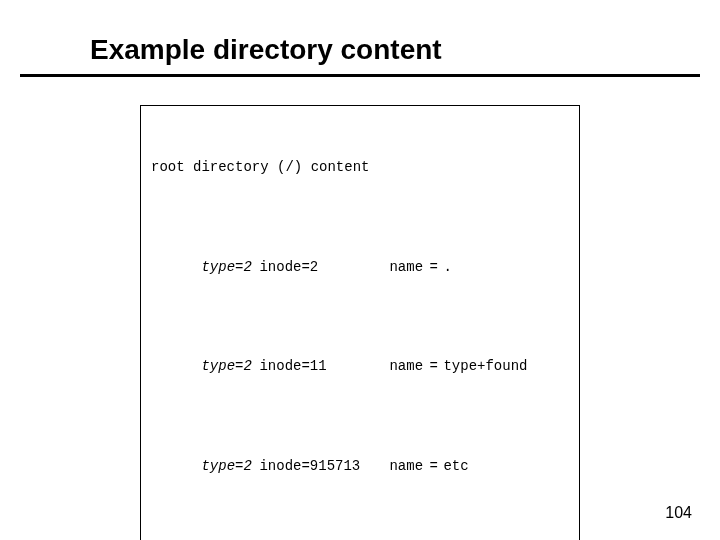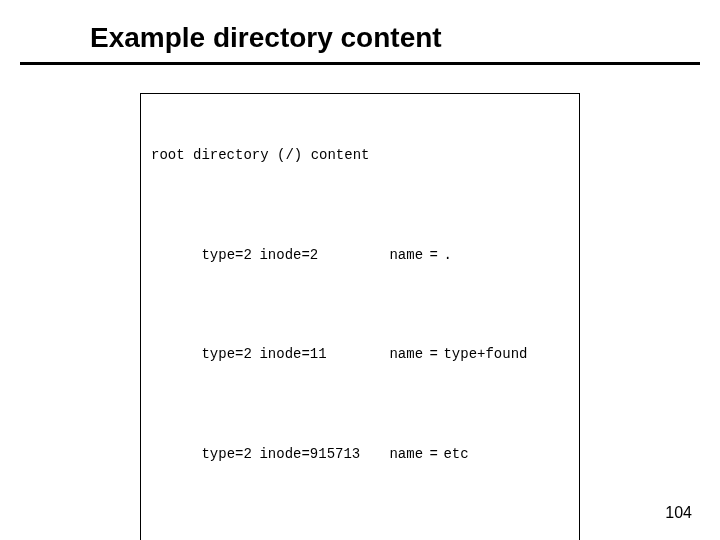--- a/index.html
+++ b/index.html
@@ -13,21 +13,21 @@
   }
   .slide {
     position: relative;
     width: 720px;
     height: 540px;
     box-sizing: border-box;
   }
   .title {
     font-size: 28px;
     font-weight: bold;
-    padding: 22px 0 8px 90px;
+    padding: 34px 0 8px 90px;
     border-radius: 19px;
   }
   .rule {
     border: none;
     border-top: 3px solid #000;
     margin: 0 20px 0 20px;
   }
   .box {
     margin: 28px 0 0 140px;
     width: 440px;
@@ -35,21 +35,21 @@
     padding: 6px 10px 6px 10px;
     box-sizing: border-box;
   }
   .mono {
     font-family: "Courier New", Courier, monospace;
     font-size: 14px;
     line-height: 1.25;
     white-space: pre;
   }
   .row { display: block; margin-top: 12px; }
-  .col-type  { display: inline-block; width: 58px; }
+  .col-type  { display: inline-block; width: 58px; font-style: italic; }
   .col-inode { display: inline-block; width: 130px; }
   .col-namek { display: inline-block; width: 40px; }
   .col-eq    { display: inline-block; width: 14px; }
   .col-name  { display: inline-block; }
   .pagenum {
     position: absolute;
     right: 28px;
     bottom: 18px;
     font-size: 16px;
   }

